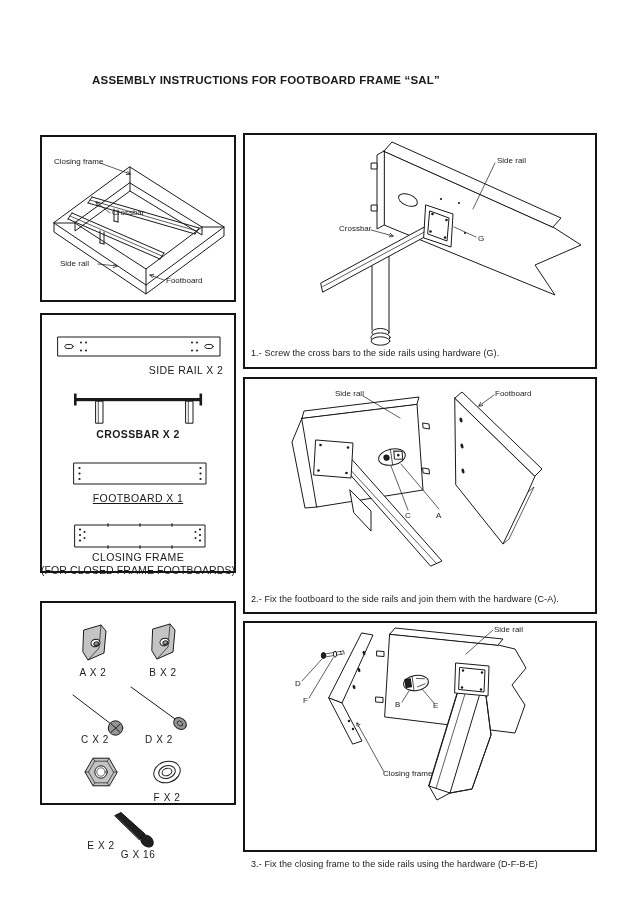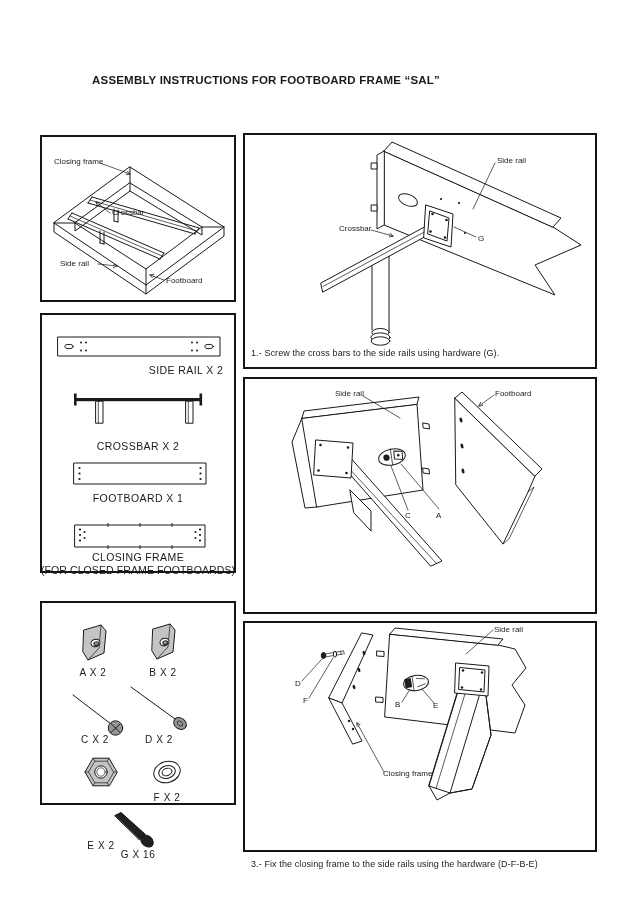--- a/index.html
+++ b/index.html
@@ -110,22 +110,22 @@
         <circle class="dot" cx="42.5" cy="223" r="1"></circle>
       <circle class="dot" cx="158" cy="214.5" r="1.1"></circle>
         <circle class="dot" cx="158" cy="220" r="1.1"></circle>
         <circle class="dot" cx="158" cy="225.5" r="1.1"></circle>
       <circle class="dot" cx="153.5" cy="217" r="1"></circle>
         <circle class="dot" cx="153.5" cy="223" r="1"></circle>
       <path d="M66,208.5 l0,3 M98,208.5 l0,3 M130,208.5 l0,3 M66,230.5 l0,3 M98,230.5 l0,3 M130,230.5 l0,3"></path>
     </g>
   </svg>
   <div class="plabel" style="left:96px;top:49px;margin-left:48px;">SIDE RAIL X 2</div>
-  <div class="plabel" style="left:96px;top:125px;">CROSSBAR X 2</div>
-  <div class="plabel" style="left:96px;top:177px;">FOOTBOARD X 1</div>
+  <div class="plabel" style="left:96px;top:113px;font-weight:bold;">CROSSBAR X 2</div>
+  <div class="plabel" style="left:96px;top:177px;text-decoration:underline;">FOOTBOARD X 1</div>
   <div class="plabel" style="left:96px;top:236px;">CLOSING FRAME</div>
   <div class="plabel sub" style="left:96px;top:249px;">(FOR CLOSED FRAME FOOTBOARDS)</div>
 </div>
 
 <div class="box" style="left:40px;top:601px;width:196px;height:204px;">
   <svg width="192" height="260" viewBox="0 0 192 260">
     <g>
       <path class="met" d="M42,27 L59,22 L64,28 L62,50 L46,57 L41,49 Z"></path>
       <path class="thin" d="M59,22 L57,45 L46,57"></path>
       <ellipse class="w" cx="53.5" cy="40" rx="4.6" ry="3.6" transform="rotate(-18 53.5 40)"></ellipse>
@@ -267,20 +267,21 @@
       <path class="thin" d="M118,17 L155,39"></path>
       <path class="thin" d="M249,16 L234,27" marker-end="url(#m-s2)"></path>
       <path class="thin" d="M146,87 L163,131"></path>
       <path class="thin" d="M156,85 L194,130"></path>
     </g>
   </svg>
   <div class="lbl" style="left:90px;top:10px;">Side rail</div>
   <div class="lbl" style="left:250px;top:10px;">Footboard</div>
   <div class="lbl" style="left:160px;top:132px;">C</div>
   <div class="lbl" style="left:191px;top:132px;">A</div>
+  <div class="cap" style="left:6px;top:215px;">2.- Fix the footboard to the side rails and join them with the hardware (C-A).</div>
 </div>
 
 <div class="box" style="left:243px;top:621px;width:354px;height:231px;">
   <svg width="350" height="227" viewBox="0 0 350 227">
     <defs>
       <marker id="m-s3" markerWidth="7" markerHeight="7" refX="5.5" refY="3" orient="auto">
         <path d="M0,0 L6,3 L0,6 Z" fill="#1a1a1a" stroke="none"></path>
       </marker>
     </defs>
     <g>

